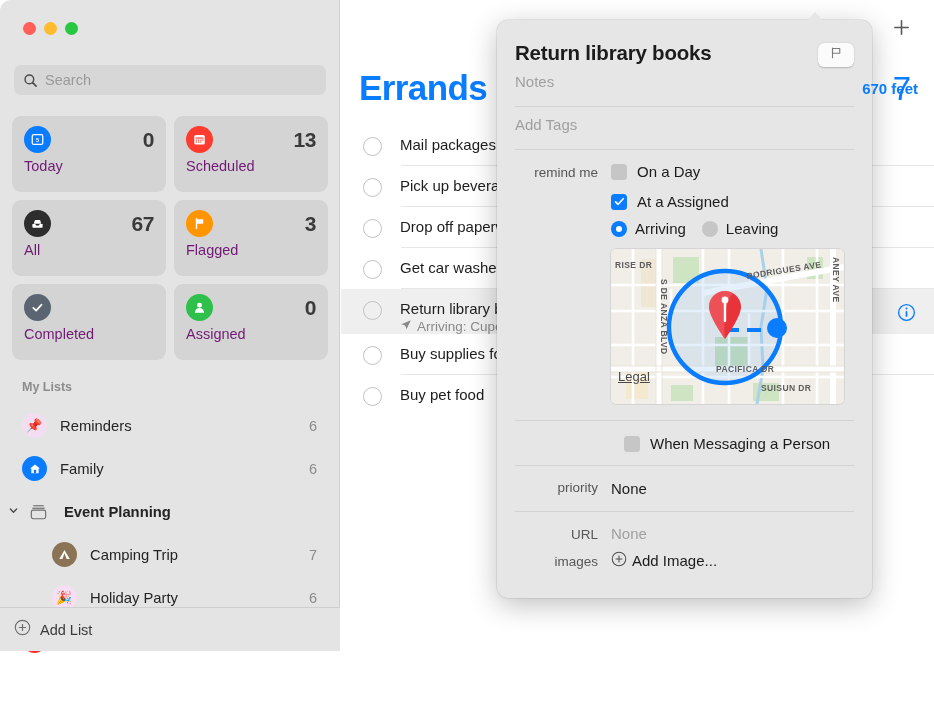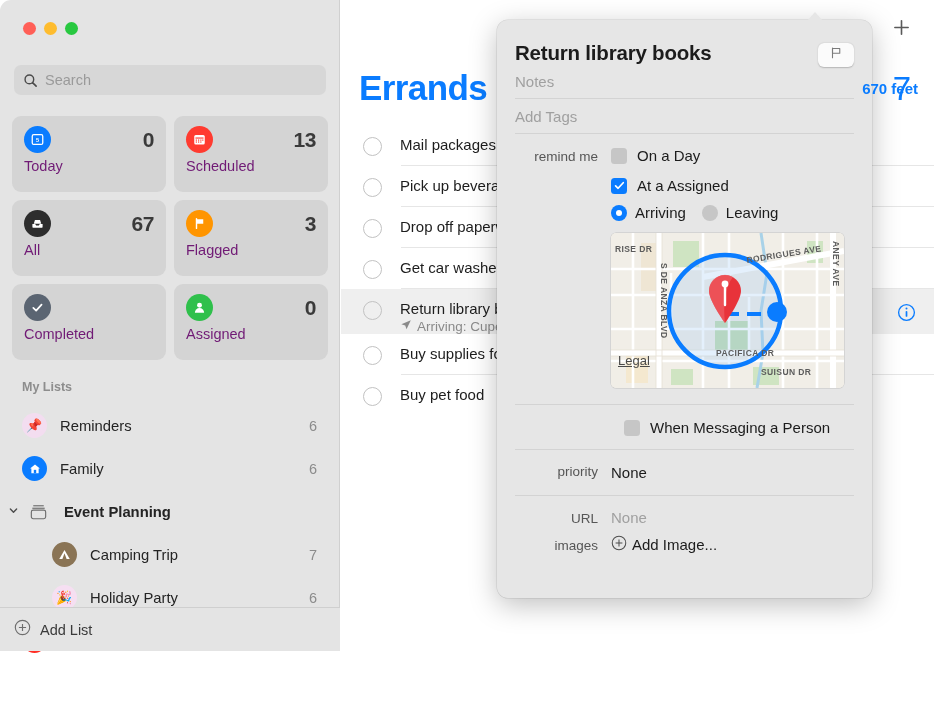--- a/index.html
+++ b/index.html
@@ -220,21 +220,21 @@
     background: #fbfbfb;
     border-radius: 6px;
     box-shadow: 0 0.5px 1.5px rgba(0,0,0,0.22);
     display: flex; align-items: center; justify-content: center;
     flex: none; cursor: default;
     margin-top: 2px;
   }
 
   .pop-field {
     margin: 0 18px;
-    padding: 9px 0 8px 0;
+    padding: 9px 0 16px 0;
     font-size: 15px; color: #a0a0a0;
     border-bottom: 1px solid #d3d3d3;
     cursor: text;
   }
   #notes-field { padding-top: 6px; }
 
   #remind-section {
     margin: 0 18px;
     border-bottom: 1px solid #d3d3d3;
     padding-bottom: 16px;

